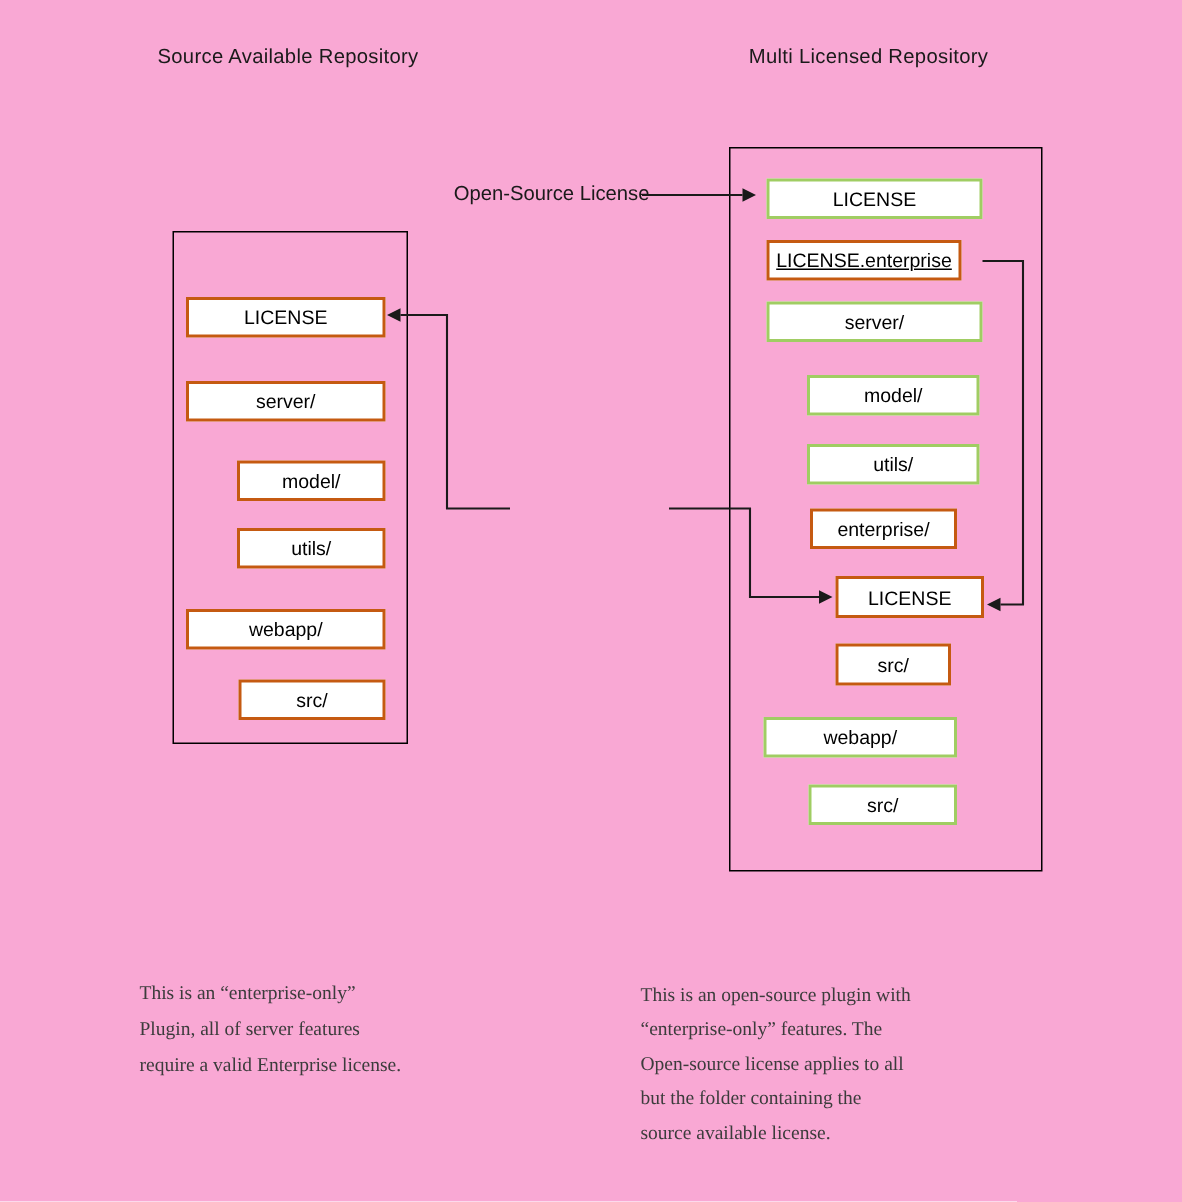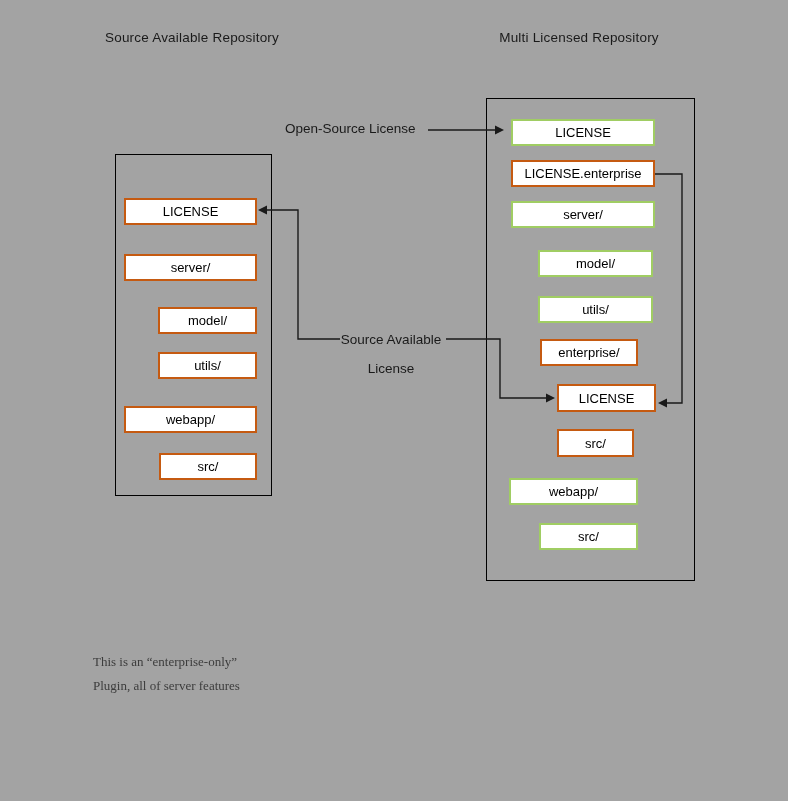--- a/index.html
+++ b/index.html
@@ -1,17 +1,17 @@
 <!DOCTYPE html>
 <html style="--orange: #C55A11; --green: #A0CD63; --line: #1a1a1a;"><head>
 <meta charset="utf-8">
 <style>
   html,body{margin:0;padding:0;background:#ffffff;}
   #canvas{
-    position:relative;width:788px;height:801px;background:#a3a3a3;overflow:hidden;
+    position:relative;width:788px;height:801px;background:#f9a8d4;overflow:hidden;
     font-family:"Liberation Sans",sans-serif;color:#000;
   }
   .repo-title{
     position:absolute;text-align:center;font-size:13.5px;color:#1a1a1a;
     letter-spacing:0.2px;white-space:nowrap;
   }
   .repo-box{
     position:absolute;border:1px solid #000;background:transparent;
   }
   .folder-box{
@@ -52,42 +52,46 @@
     <polyline points="340,339 298,339 298,210 267,210"></polyline>
     <polygon points="258,210 267,205.5 267,214.5"></polygon>
 
     <polyline points="446,339 500,339 500,398 546,398"></polyline>
     <polygon points="555,398 546,393.5 546,402.5"></polygon>
 
     <polyline points="655,174 682,174 682,403 667,403"></polyline>
     <polygon points="658,403 667,398.5 667,407.5"></polygon>
   </svg>
 
-  <div class="conn-label" style="left:285px;top:121px;width:148px;text-align:left;">Open-Source License</div>
-  <div class="conn-label two-line" style="left:336px;top:325px;width:110px;">
-    <div>Source Available</div>
-    <div>License</div>
-  </div>
+  <div class="conn-label" style="left:285px;top:121px;width:148px;text-align:right;">Open-Source License</div>
 
   <div class="folder-box" style="left: 124px; top: 198px; width: 133px; border-color: rgb(197, 90, 17);">LICENSE</div>
   <div class="folder-box" style="left: 124px; top: 254px; width: 133px; border-color: rgb(197, 90, 17);">server/</div>
   <div class="folder-box" style="left: 158px; top: 307px; width: 99px; border-color: rgb(197, 90, 17);">model/</div>
   <div class="folder-box" style="left: 158px; top: 352px; width: 99px; border-color: rgb(197, 90, 17);">utils/</div>
   <div class="folder-box" style="left: 124px; top: 406px; width: 133px; border-color: rgb(197, 90, 17);">webapp/</div>
   <div class="folder-box" style="left: 159px; top: 453px; width: 98px; border-color: rgb(197, 90, 17);">src/</div>
 
   <div class="folder-box" style="left: 511px; top: 119px; width: 144px; border-color: rgb(160, 205, 99);">LICENSE</div>
-  <div class="folder-box" style="left: 511px; top: 160px; width: 144px; border-color: rgb(197, 90, 17);">LICENSE.enterprise</div>
+  <div class="folder-box" style="left: 511px; top: 160px; width: 130px; border-color: rgb(197, 90, 17); text-decoration: underline;">LICENSE.enterprise</div>
   <div class="folder-box" style="left: 511px; top: 201px; width: 144px; border-color: rgb(160, 205, 99);">server/</div>
   <div class="folder-box" style="left: 538px; top: 250px; width: 115px; border-color: rgb(160, 205, 99);">model/</div>
   <div class="folder-box" style="left: 538px; top: 296px; width: 115px; border-color: rgb(160, 205, 99);">utils/</div>
   <div class="folder-box" style="left: 540px; top: 339px; width: 98px; border-color: rgb(197, 90, 17);">enterprise/</div>
   <div class="folder-box" style="left: 557px; top: 384px; width: 99px; height: 28px; border-color: rgb(197, 90, 17);">LICENSE</div>
   <div class="folder-box" style="left: 557px; top: 429px; width: 77px; height: 28px; border-color: rgb(197, 90, 17);">src/</div>
   <div class="folder-box" style="left: 509px; top: 478px; width: 129px; border-color: rgb(160, 205, 99);">webapp/</div>
   <div class="folder-box" style="left: 539px; top: 523px; width: 99px; border-color: rgb(160, 205, 99);">src/</div>
 
   <div class="caption" style="left:93px;top:650px;">
     <div>This is an “enterprise-only”</div>
     <div>Plugin, all of server features</div>
+    <div>require a valid Enterprise license.</div>
+  </div>
+  <div class="caption tight" style="left:427px;top:651px;">
+    <div>This is an open-source plugin with</div>
+    <div>“enterprise-only” features. The</div>
+    <div>Open-source license applies to all</div>
+    <div>but the folder containing the</div>
+    <div>source available license.</div>
   </div>
 
 </div>
 
 </body></html>

